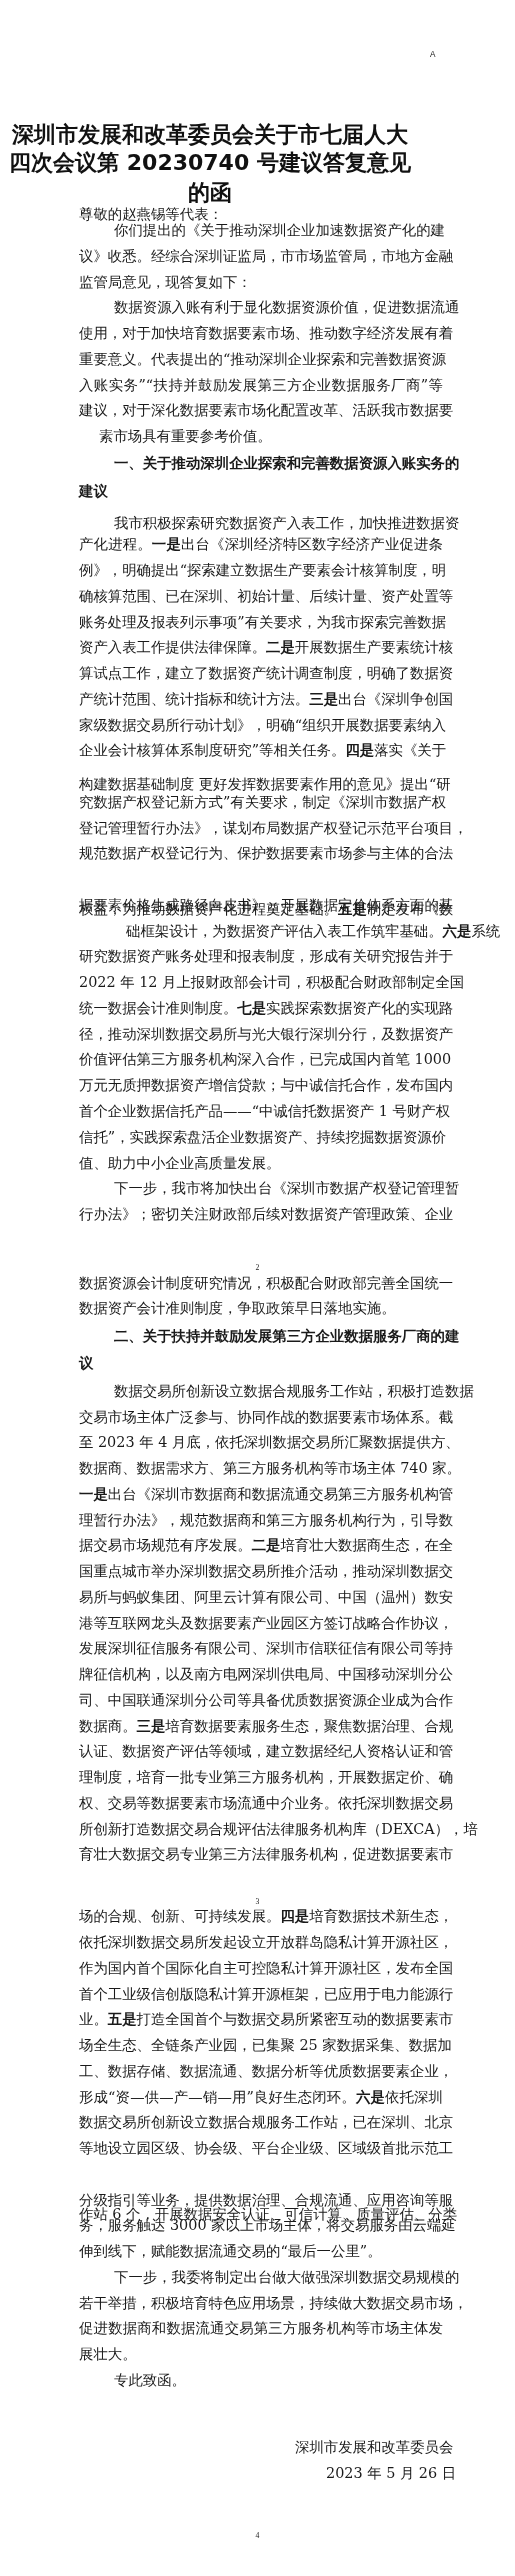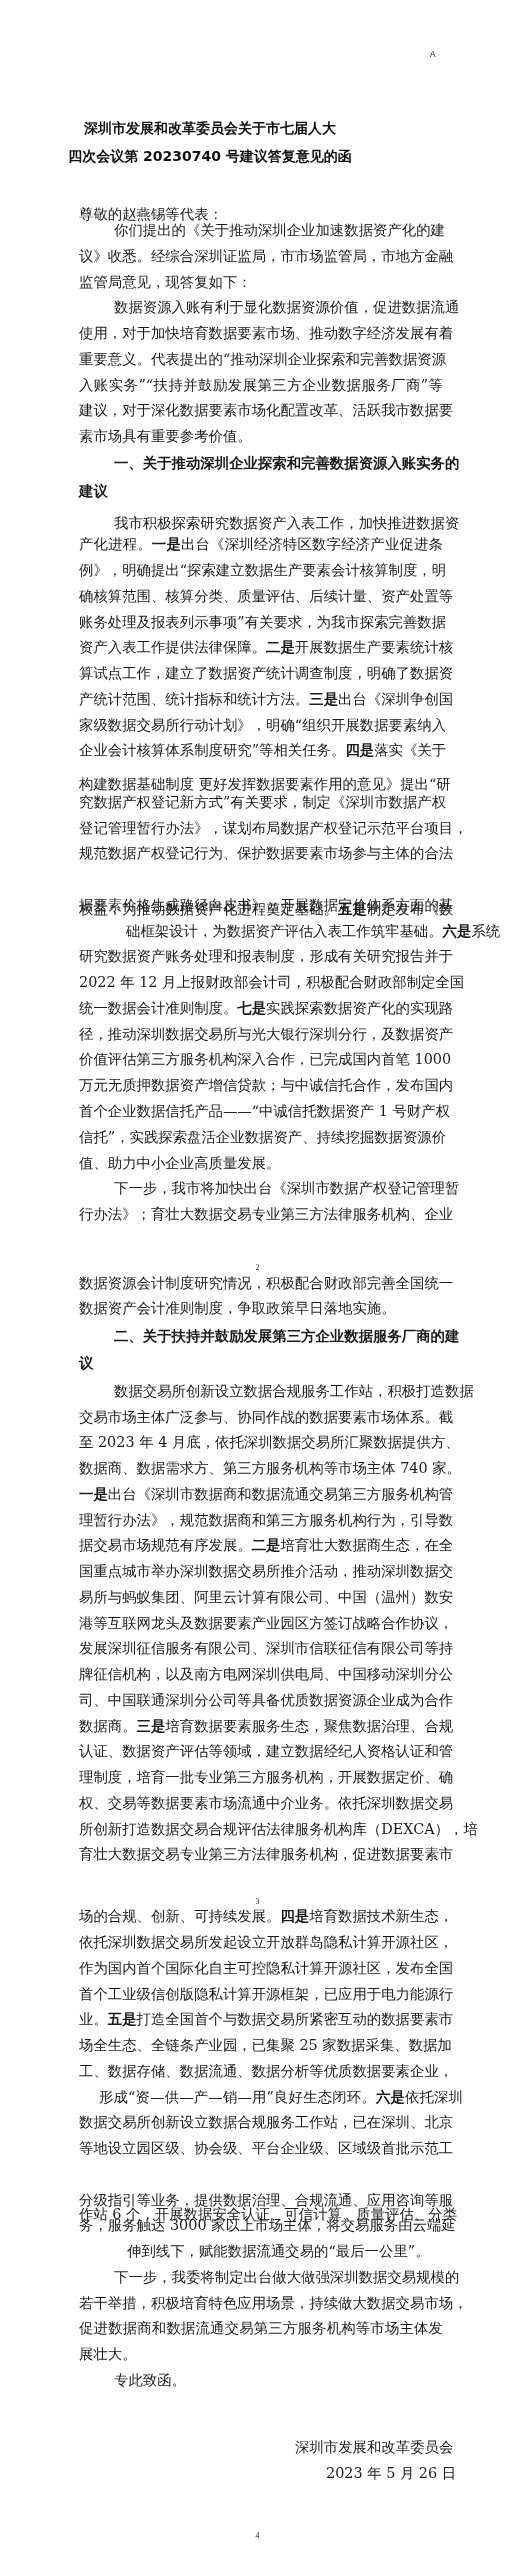--- a/index.html
+++ b/index.html
@@ -2,21 +2,21 @@
 <html style="font-size:8.2px"><head>
 <meta charset="utf-8">
 <style>
   html, body { margin: 0; padding: 0; background: #ffffff; }
   body { width: 515px; height: 2589px; position: relative; overflow: hidden;
          font-family: "DejaVu Serif", "Liberation Serif", serif; color: #111; }
   .mark { position: absolute; left: 430px; top: 50px; font-family: "Liberation Sans", sans-serif;
           font-size: 8.2px; color: #111; }
   .title { position: absolute; left: 0; width: 420px; text-align: center;
            font-family: "DejaVu Sans", "Liberation Sans", sans-serif; font-weight: bold;
-           font-size: 14px; letter-spacing: 0px; color: #111; }
+           font-size: 22px; letter-spacing: 0px; color: #111; }
   .line { position: absolute; left: 79px; width: 364px; font-size: 14.4px; line-height: 18.5px;
           white-space: nowrap; text-align: justify; text-align-last: justify; color: #1a1a1a;
           letter-spacing: 0px; }
   .line.last { text-align-last: left; }
   .line.indent { left: 114px; width: 329px; }
   .line.heading { font-family: "DejaVu Sans", "Liberation Sans", sans-serif; font-weight: bold; }
   .b { font-family: "DejaVu Sans", "Liberation Sans", sans-serif; font-weight: bold; }
   .pageno { position: absolute; left: 0; width: 515px; text-align: center;
             font-family: "Liberation Serif", serif; font-size: 7.7px; color: #222; }
   .sig { position: absolute; font-size: 14.4px; white-space: nowrap; color: #1a1a1a; text-align: center; }
@@ -31,27 +31,27 @@
   <div class="line last" style="top:205px;">尊敬的赵燕锡等代表：</div>
   <div id="body-lines">
       <div class="line indent" style="top: 221px;"><span>你们提出的《关于推动深圳企业加速数据资产化的建</span></div>
       <div class="line" style="top: 247px;"><span>议》收悉。经综合深圳证监局，市市场监管局，市地方金融</span></div>
       <div class="line last" style="top: 273px;"><span>监管局意见，现答复如下：</span></div>
       <div class="line indent" style="top: 298px;"><span>数据资源入账有利于显化数据资源价值，促进数据流通</span></div>
       <div class="line" style="top: 324px;"><span>使用，对于加快培育数据要素市场、推动数字经济发展有着</span></div>
       <div class="line" style="top: 350px;"><span>重要意义。代表提出的“推动深圳企业探索和完善数据资源</span></div>
       <div class="line" style="top: 376px;"><span>入账实务”“扶持并鼓励发展第三方企业数据服务厂商”等</span></div>
       <div class="line" style="top: 401px;"><span>建议，对于深化数据要素市场化配置改革、活跃我市数据要</span></div>
-      <div class="line last" style="top: 427px;"><span>素市场具有重要参考价值。</span></div>
+      <div class="line last" style="top: 427px; margin-left: 20px;"><span>素市场具有重要参考价值。</span></div>
       <div class="line indent heading" style="top: 454px;"><span>一、关于推动深圳企业探索和完善数据资源入账实务的</span></div>
       <div class="line heading last" style="top: 482px;"><span>建议</span></div>
       <div class="line indent" style="top: 514px;"><span>我市积极探索研究数据资产入表工作，加快推进数据资</span></div>
       <div class="line" style="top: 535px;"><span>产化进程。</span><span class="b">一是</span><span>出台《深圳经济特区数字经济产业促进条</span></div>
       <div class="line" style="top: 561px;"><span>例》，明确提出“探索建立数据生产要素会计核算制度，明</span></div>
-      <div class="line" style="top: 587px;"><span>确核算范围、核算分类、质量评估、后续计量、资产处置等</span></div>
+      <div class="line" style="top: 587px;"><span>确核算范围、已在深圳、初始计量、后续计量、资产处置等</span></div>
       <div class="line" style="top: 613px;"><span>账务处理及报表列示事项”有关要求，为我市探索完善数据</span></div>
       <div class="line" style="top: 638px;"><span>资产入表工作提供法律保障。</span><span class="b">二是</span><span>开展数据生产要素统计核</span></div>
       <div class="line" style="top: 664px;"><span>算试点工作，建立了数据资产统计调查制度，明确了数据资</span></div>
       <div class="line" style="top: 690px;"><span>产统计范围、统计指标和统计方法。</span><span class="b">三是</span><span>出台《深圳争创国</span></div>
       <div class="line" style="top: 716px;"><span>家级数据交易所行动计划》，明确“组织开展数据要素纳入</span></div>
       <div class="line" style="top: 741px;"><span>企业会计核算体系制度研究”等相关任务。</span><span class="b">四是</span><span>落实《关于</span></div>
       <div class="line" style="top: 767px; margin-top: 8px;"><span>构建数据基础制度 更好发挥数据要素作用的意见》提出“研</span></div>
       <div class="line" style="top: 793px;"><span>究数据产权登记新方式”有关要求，制定《深圳市数据产权</span></div>
       <div class="line" style="top: 819px;"><span>登记管理暂行办法》，谋划布局数据产权登记示范平台项目，</span></div>
       <div class="line" style="top: 844px;"><span>规范数据产权登记行为、保护数据要素市场参与主体的合法</span></div>
@@ -61,21 +61,21 @@
       <div class="line" style="top: 947px;"><span>研究数据资产账务处理和报表制度，形成有关研究报告并于</span></div>
       <div class="line" style="top: 973px;"><span>2022 年 12 月上报财政部会计司，积极配合财政部制定全国</span></div>
       <div class="line" style="top: 999px;"><span>统一数据会计准则制度。</span><span class="b">七是</span><span>实践探索数据资产化的实现路</span></div>
       <div class="line" style="top: 1025px;"><span>径，推动深圳数据交易所与光大银行深圳分行，及数据资产</span></div>
       <div class="line" style="top: 1050px;"><span>价值评估第三方服务机构深入合作，已完成国内首笔 1000</span></div>
       <div class="line" style="top: 1076px;"><span>万元无质押数据资产增信贷款；与中诚信托合作，发布国内</span></div>
       <div class="line" style="top: 1102px;"><span>首个企业数据信托产品——“中诚信托数据资产 1 号财产权</span></div>
       <div class="line" style="top: 1128px;"><span>信托”，实践探索盘活企业数据资产、持续挖掘数据资源价</span></div>
       <div class="line last" style="top: 1154px;"><span>值、助力中小企业高质量发展。</span></div>
       <div class="line indent" style="top: 1179px;"><span>下一步，我市将加快出台《深圳市数据产权登记管理暂</span></div>
-      <div class="line" style="top: 1205px;"><span>行办法》；育壮大数据交易专业第三方法律服务机构、企业</span></div>
+      <div class="line" style="top: 1205px;"><span>行办法》；密切关注财政部后续对数据资产管理政策、企业</span></div>
       <div class="line" style="top: 1274px;"><span>数据资源会计制度研究情况，积极配合财政部完善全国统一</span></div>
       <div class="line last" style="top: 1299px;"><span>数据资产会计准则制度，争取政策早日落地实施。</span></div>
       <div class="line indent heading" style="top: 1327px;"><span>二、关于扶持并鼓励发展第三方企业数据服务厂商的建</span></div>
       <div class="line heading last" style="top: 1354px;"><span>议</span></div>
       <div class="line indent" style="top: 1382px;"><span>数据交易所创新设立数据合规服务工作站，积极打造数据</span></div>
       <div class="line" style="top: 1408px;"><span>交易市场主体广泛参与、协同作战的数据要素市场体系。截</span></div>
       <div class="line" style="top: 1433px;"><span>至 2023 年 4 月底，依托深圳数据交易所汇聚数据提供方、</span></div>
       <div class="line" style="top: 1459px;"><span>数据商、数据需求方、第三方服务机构等市场主体 740 家。</span></div>
       <div class="line" style="top: 1485px;"><span class="b">一是</span><span>出台《深圳市数据商和数据流通交易第三方服务机构管</span></div>
       <div class="line" style="top: 1511px;"><span>理暂行办法》，规范数据商和第三方服务机构行为，引导数</span></div>
@@ -92,27 +92,27 @@
       <div class="line" style="top: 1794px;"><span>权、交易等数据要素市场流通中介业务。依托深圳数据交易</span></div>
       <div class="line" style="top: 1820px;"><span>所创新打造数据交易合规评估法律服务机构库（DEXCA），培</span></div>
       <div class="line" style="top: 1845px;"><span>育壮大数据交易专业第三方法律服务机构，促进数据要素市</span></div>
       <div class="line" style="top: 1907px;"><span>场的合规、创新、可持续发展。</span><span class="b">四是</span><span>培育数据技术新生态，</span></div>
       <div class="line" style="top: 1933px;"><span>依托深圳数据交易所发起设立开放群岛隐私计算开源社区，</span></div>
       <div class="line" style="top: 1959px;"><span>作为国内首个国际化自主可控隐私计算开源社区，发布全国</span></div>
       <div class="line" style="top: 1985px;"><span>首个工业级信创版隐私计算开源框架，已应用于电力能源行</span></div>
       <div class="line" style="top: 2010px;"><span>业。</span><span class="b">五是</span><span>打造全国首个与数据交易所紧密互动的数据要素市</span></div>
       <div class="line" style="top: 2036px;"><span>场全生态、全链条产业园，已集聚 25 家数据采集、数据加</span></div>
       <div class="line" style="top: 2062px;"><span>工、数据存储、数据流通、数据分析等优质数据要素企业，</span></div>
-      <div class="line" style="top: 2088px; margin-left: 20px;"><span>形成“资—供—产—销—用”良好生态闭环。</span><span class="b">六是</span><span>依托深圳</span></div>
+      <div class="line" style="top: 2088px;"><span>形成“资—供—产—销—用”良好生态闭环。</span><span class="b">六是</span><span>依托深圳</span></div>
       <div class="line" style="top: 2113px;"><span>数据交易所创新设立数据合规服务工作站，已在深圳、北京</span></div>
       <div class="line" style="top: 2139px;"><span>等地设立园区级、协会级、平台企业级、区域级首批示范工</span></div>
       <div class="line" style="top: 2165px; margin-top: 40px;"><span>作站 6 个，开展数据安全认证、可信计算、质量评估、分类</span></div>
       <div class="line" style="top: 2191px;"><span>分级指引等业务，提供数据治理、合规流通、应用咨询等服</span></div>
       <div class="line" style="top: 2216px;"><span>务，服务触达 3000 家以上市场主体，将交易服务由云端延</span></div>
-      <div class="line last" style="top: 2242px; margin-left: 48px;"><span>伸到线下，赋能数据流通交易的“最后一公里”。</span></div>
+      <div class="line last" style="top: 2242px;"><span>伸到线下，赋能数据流通交易的“最后一公里”。</span></div>
       <div class="line indent" style="top: 2268px;"><span>下一步，我委将制定出台做大做强深圳数据交易规模的</span></div>
       <div class="line" style="top: 2294px;"><span>若干举措，积极培育特色应用场景，持续做大数据交易市场，</span></div>
       <div class="line" style="top: 2319px;"><span>促进数据商和数据流通交易第三方服务机构等市场主体发</span></div>
       <div class="line last" style="top: 2345px;"><span>展壮大。</span></div>
       <div class="line indent last" style="top: 2371px;"><span>专此致函。</span></div>
     </div>
   <div class="sig" style="left:295px; top:2438px;">深圳市发展和改革委员会</div>
   <div class="sig" style="left:326px; top:2464px;">2023 年 5 月 26 日</div>
   <div id="page-numbers">
       <div class="pageno" style="top: 1263px;">2</div>

